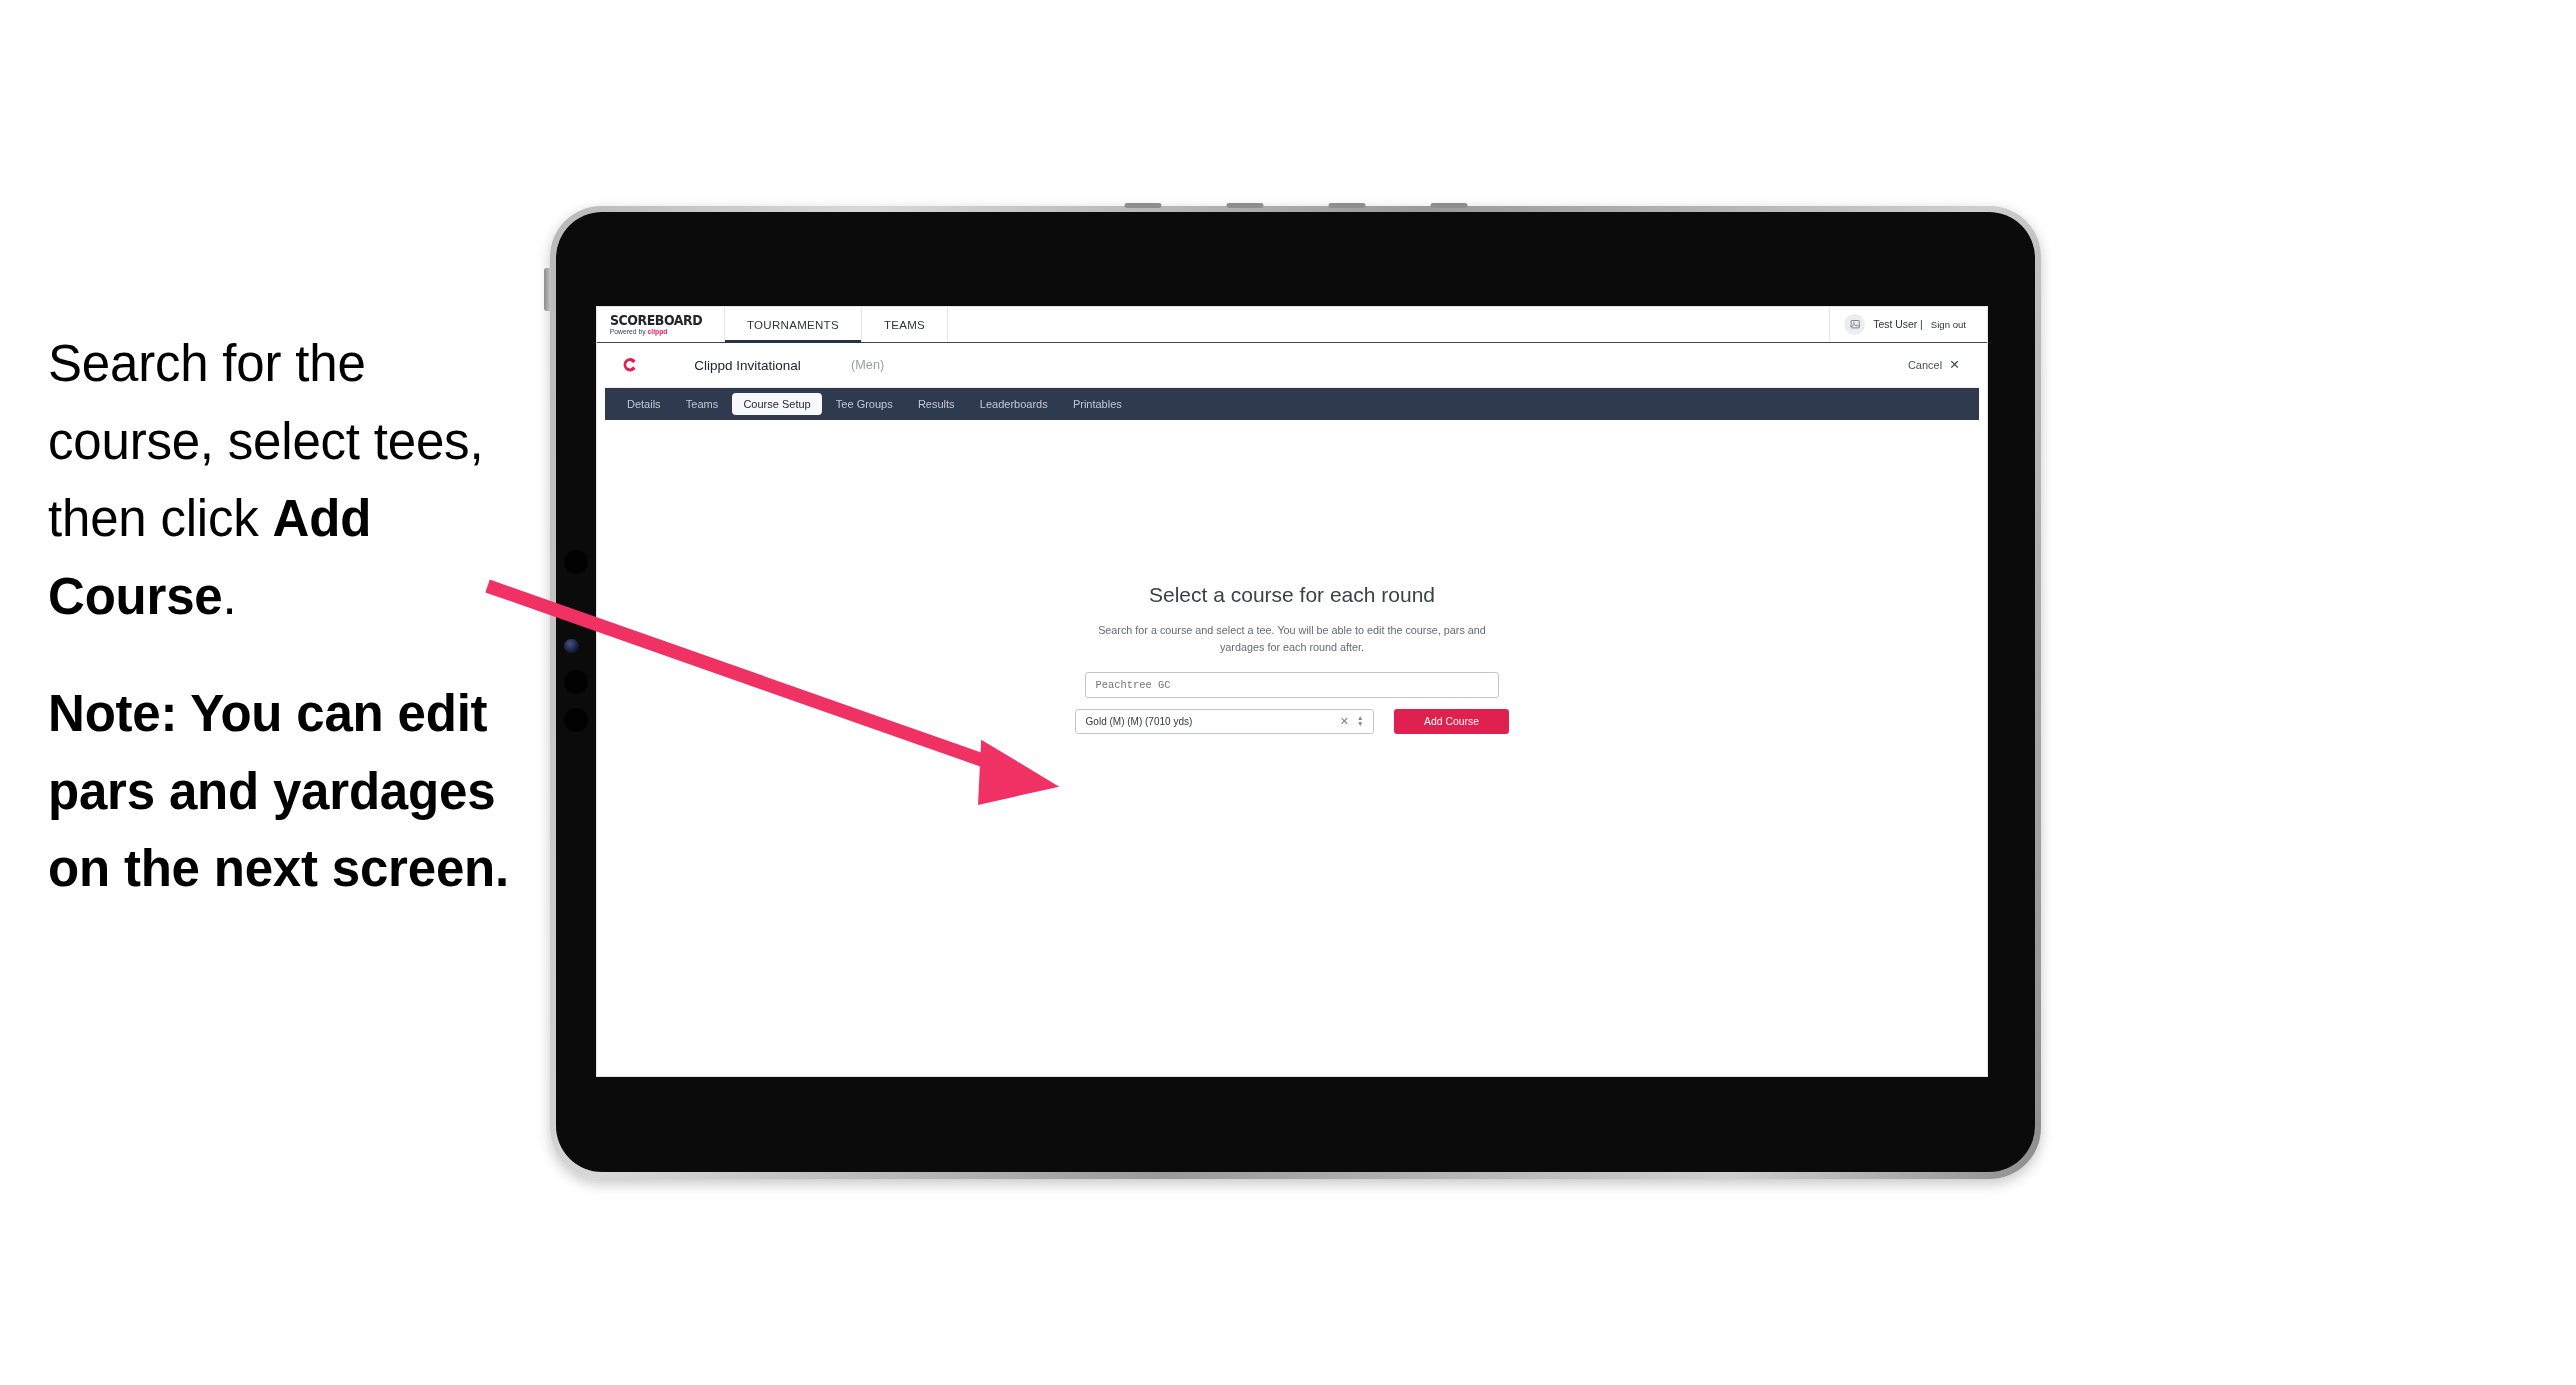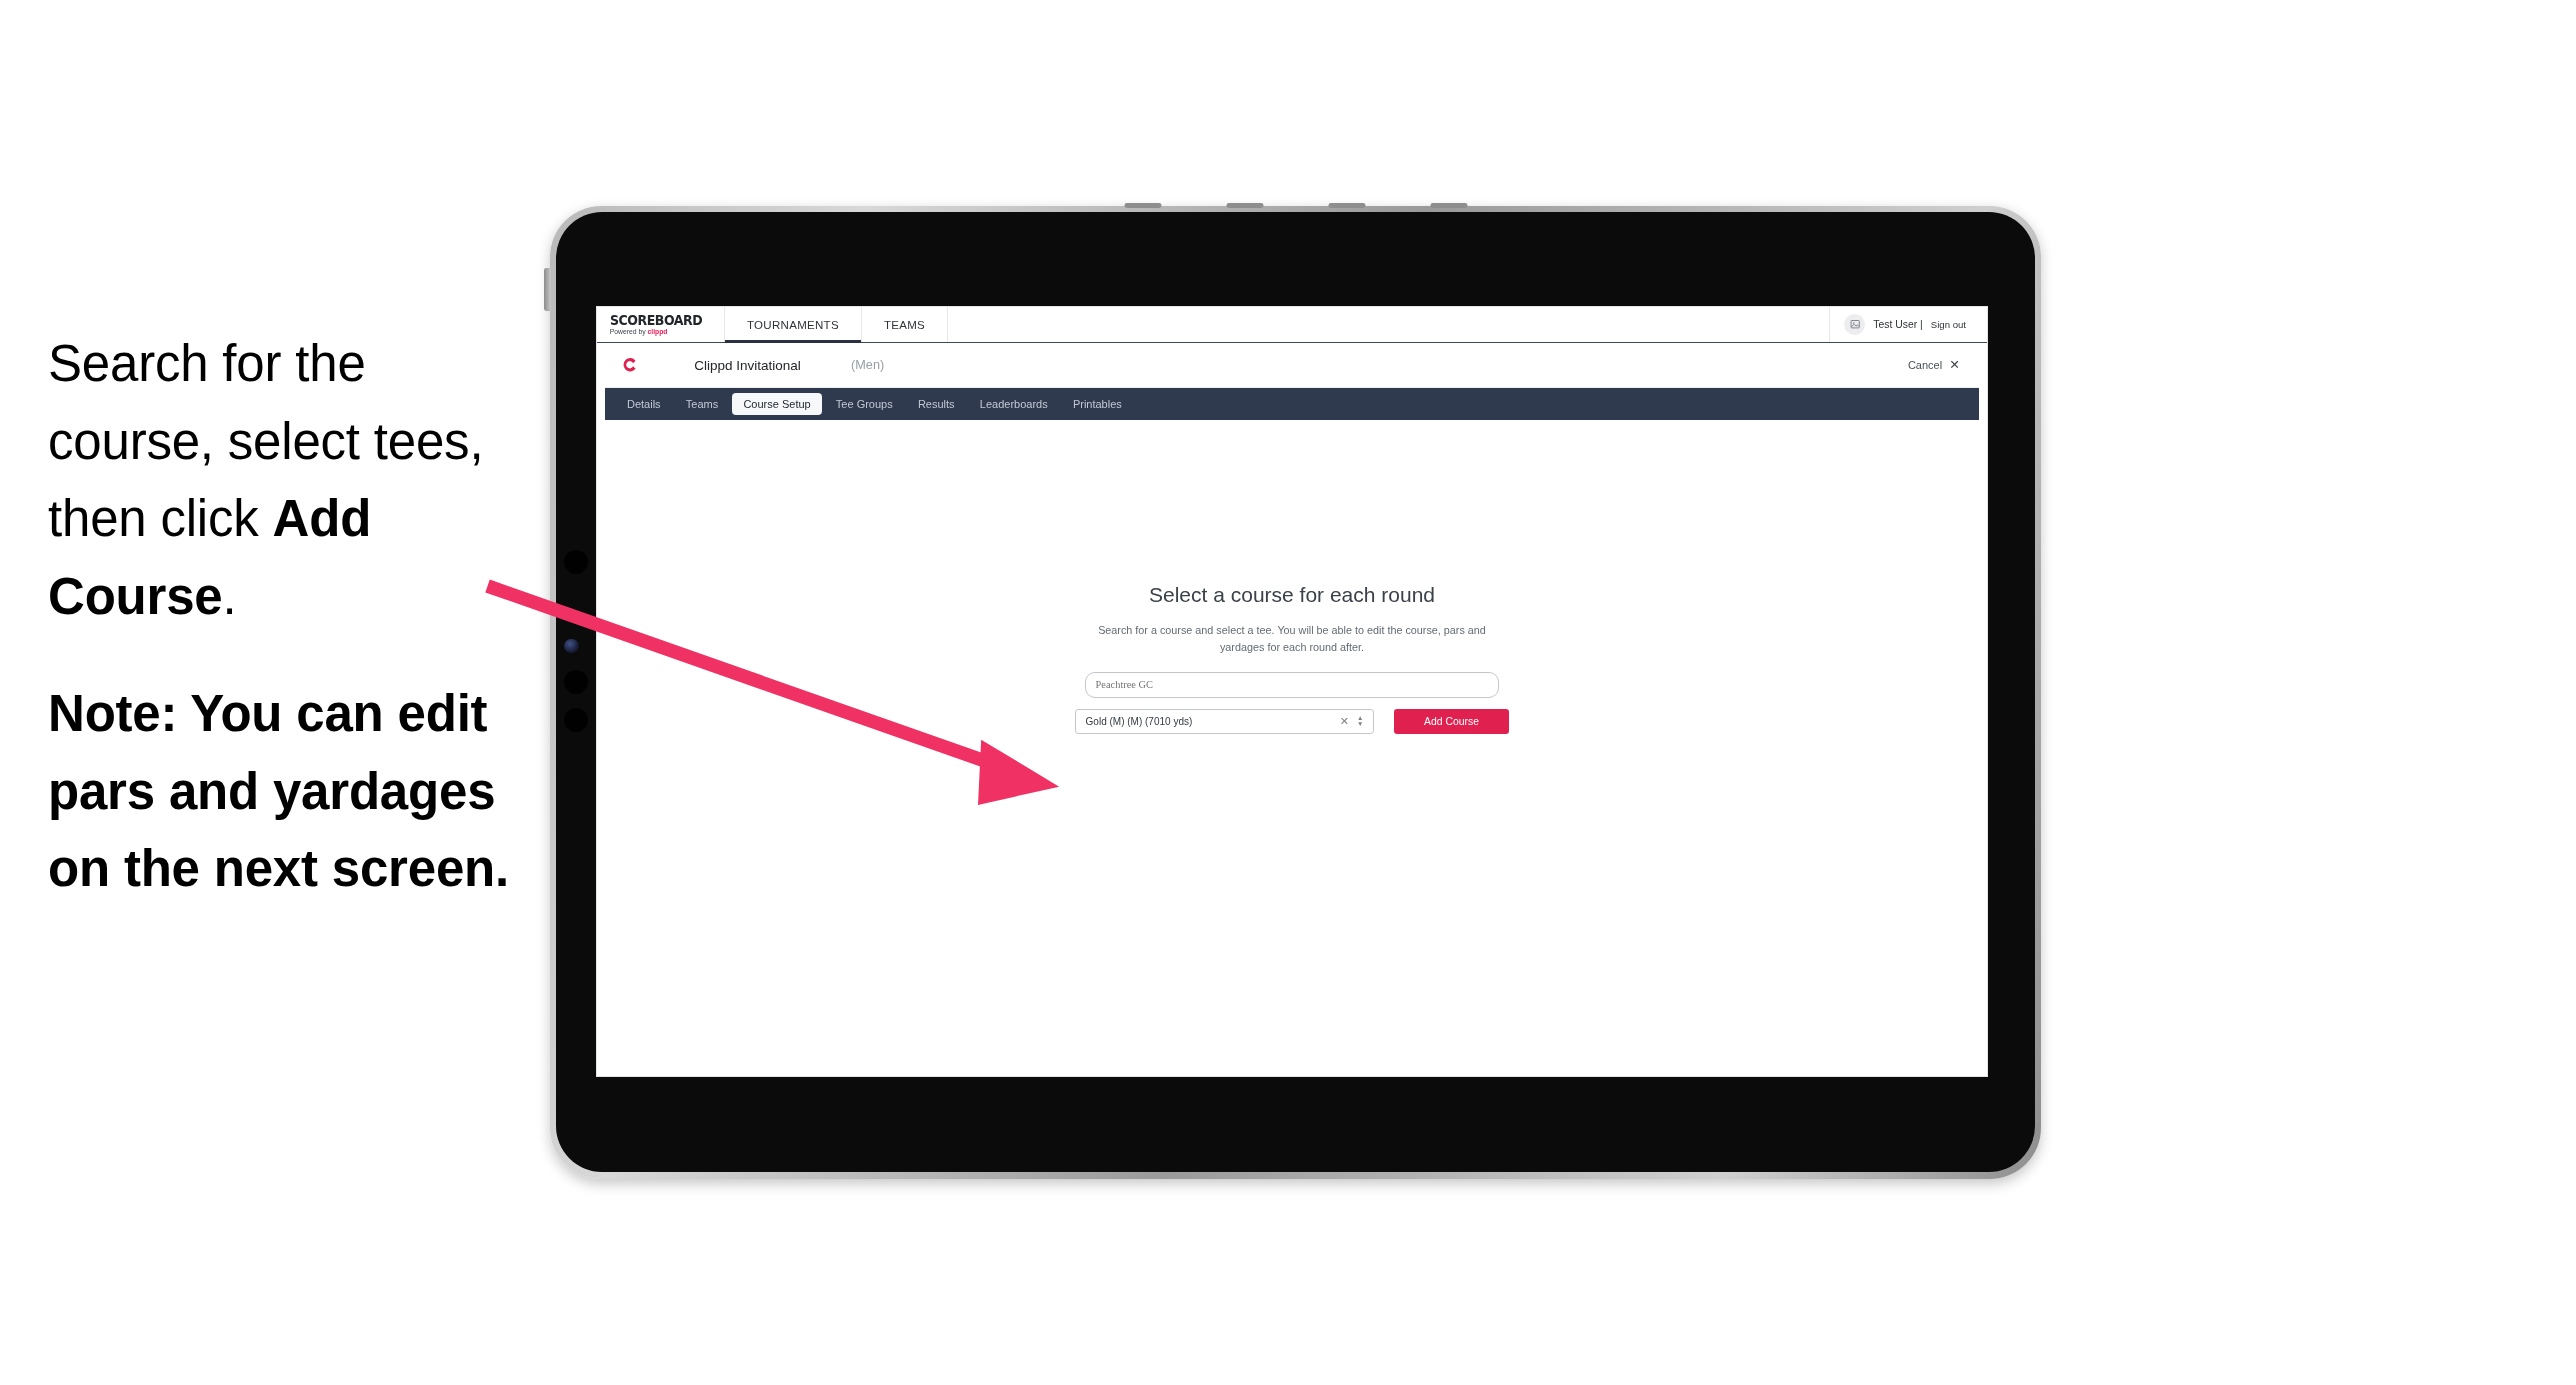--- a/index.html
+++ b/index.html
@@ -159,23 +159,23 @@
     align-items: center; padding-top: 163px;
   }
   #panel-title {
     font-size: 21px; color: #3a4149; font-weight: 400; margin-bottom: 15px;
   }
   #panel-sub {
     font-size: 10.8px; color: #636b74; line-height: 1.55;
     text-align: center; width: 398px; margin-bottom: 16.7px;
   }
   #course-search {
-    width: 414px; height: 25.5px; border: 0.8px solid #c2c6cc; border-radius: 10px;
+    width: 414px; height: 25.5px; border: 0.8px solid #c2c6cc; border-radius: 3px;
     background: #fff; font-size: 10.4px; color: #8d939b;
-    padding: 0 9.6px; font-family: Liberation Serif, serif;
+    padding: 0 9.6px; font-family: Liberation Mono, monospace;
     margin-bottom: 11px;
   }
   #tee-row { display: flex; align-items: center; gap: 20px; }
   #tee-select-wrap {
     position: relative; width: 299px; height: 25px;
     border: 0.8px solid #c2c6cc; border-radius: 3.2px; background: #fff;
     display: flex; align-items: center; padding: 0 9.6px;
   }
   #tee-value { font-size: 10px; color: #333a42; flex: 1; }
   #tee-clear {

